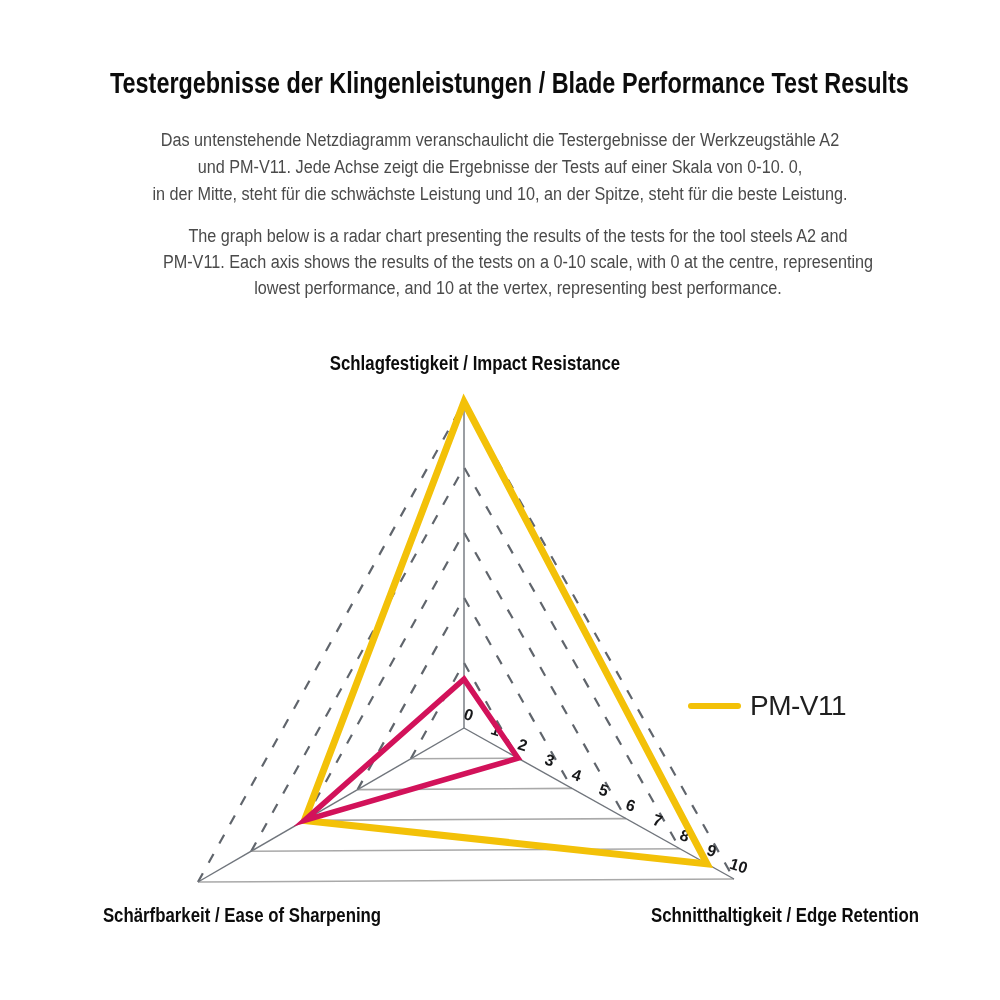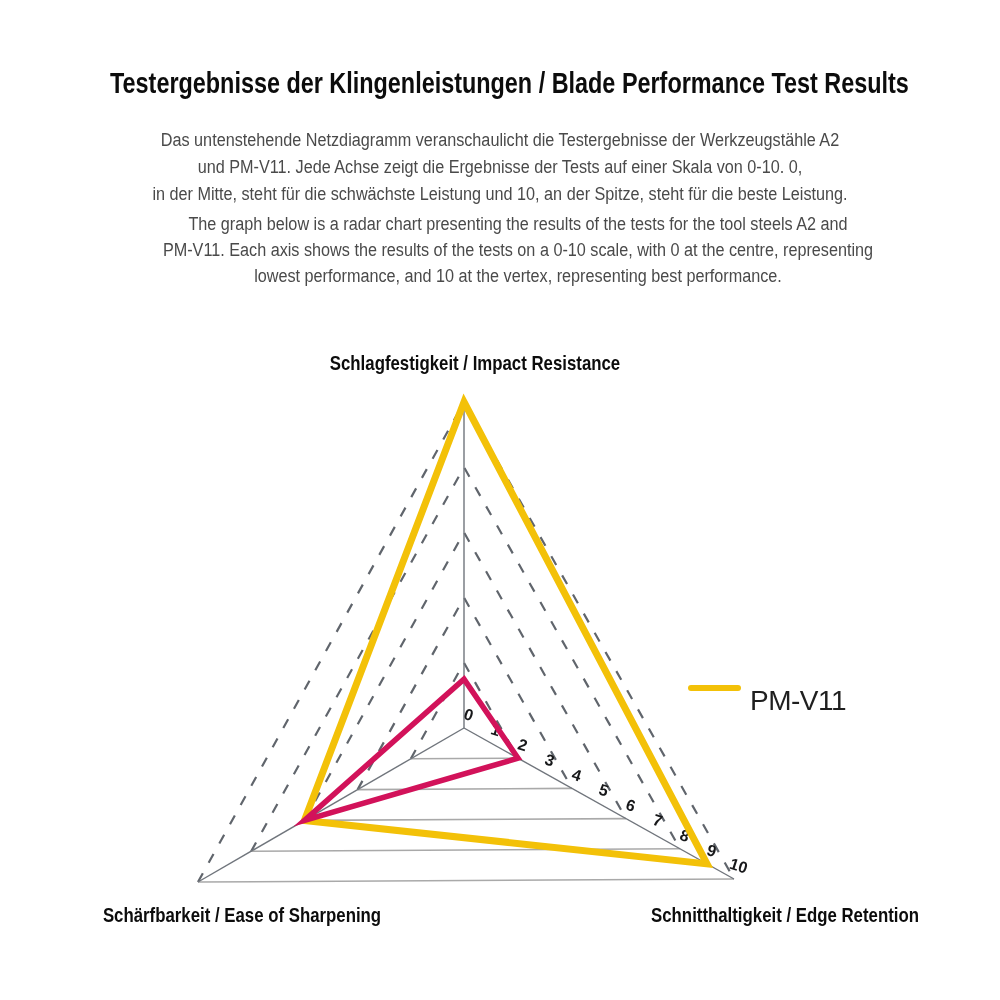--- a/index.html
+++ b/index.html
@@ -6,36 +6,36 @@
   body{width:1000px;height:1000px;font-family:"Liberation Sans",sans-serif;}
   .page{position:relative;width:1000px;height:1000px;background:#ffffff;overflow:hidden;}
 
   .title{
     position:absolute;left:0;right:0;top:66px;text-align:center;
     font-size:30px;font-weight:bold;color:#0c0c0c;white-space:nowrap;
     transform:scaleX(0.78);
   }
   .intro{position:absolute;left:0;right:0;text-align:center;color:#4a4a4a;font-size:18px;line-height:27px;}
   .intro-de{top:127px;}
-  .intro-en{top:211px;line-height:26px;margin-left:36px;}
+  .intro-en{top:223px;line-height:26px;margin-left:36px;}
   .intro .line{white-space:nowrap;transform:scaleX(0.90);}
 
   #radar-svg{position:absolute;left:0;top:0;}
   #radar-svg text{font-family:"Liberation Sans",sans-serif;}
 
   .axis-label{
     position:absolute;font-weight:bold;font-size:21px;color:#0c0c0c;
     white-space:nowrap;transform:translateX(-50%) scaleX(0.80);
   }
   .axis-top{left:475px;top:351px;}
   .axis-bl{left:242px;top:903px;}
   .axis-br{left:785px;top:903px;}
 
   .legend{position:absolute;left:688px;top:685px;}
-  .legend-row{display:flex;height:42px;}
+  .legend-row{display:flex;align-items:center;height:42px;}
   .swatch{display:inline-block;width:53px;height:6px;border-radius:3px;flex:none;}
   .legend-label{margin-left:9px;font-size:28px;color:#1f1f1f;letter-spacing:-0.5px;}
 </style>
 </head>
 <body>
 
 <div class="page">
 
   <div class="title">Testergebnisse der Klingenleistungen / Blade Performance Test Results</div>
 

